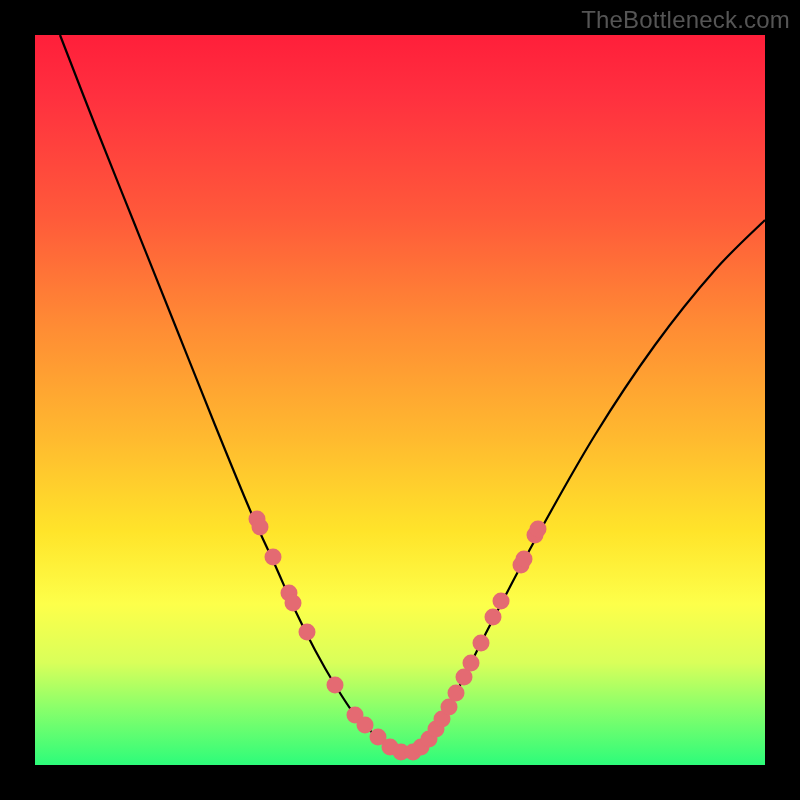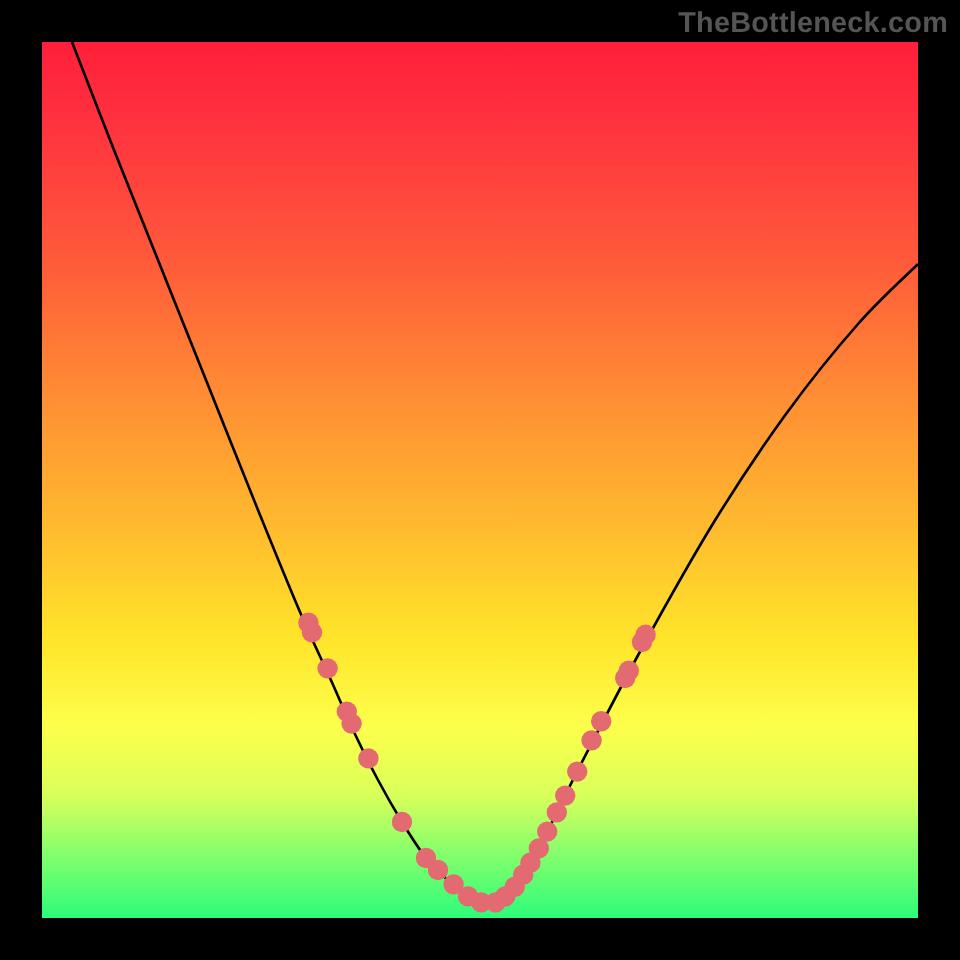--- a/index.html
+++ b/index.html
@@ -37,21 +37,21 @@
       #d9ff5a 86%,
       #8cff6a 92%,
       #2dfc7a 100%);
   }
   .watermark {
     position: absolute;
     top: 6px;
     right: 10px;
     color: #555;
     font-size: 24px;
-    font-weight: 700;
+    font-weight: 400;
     letter-spacing: 0.2px;
     user-select: none;
   }
   svg.curve {
     position: absolute;
     left: 0;
     top: 0;
     width: 730px;
     height: 730px;
     overflow: visible;

